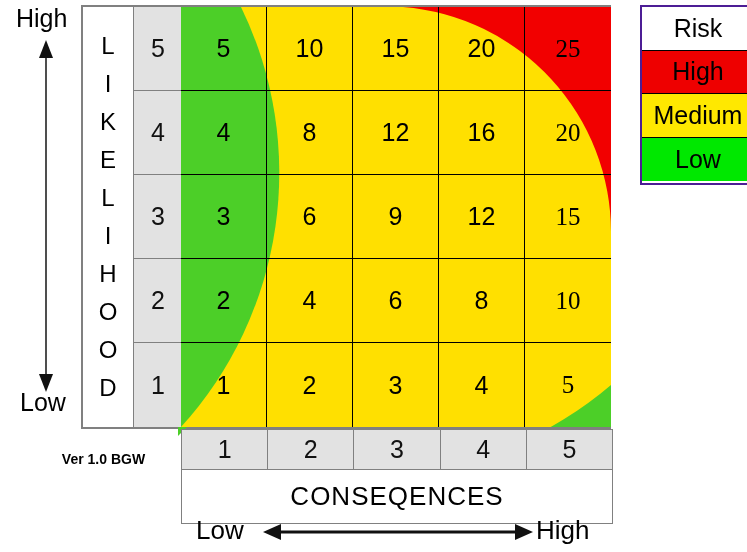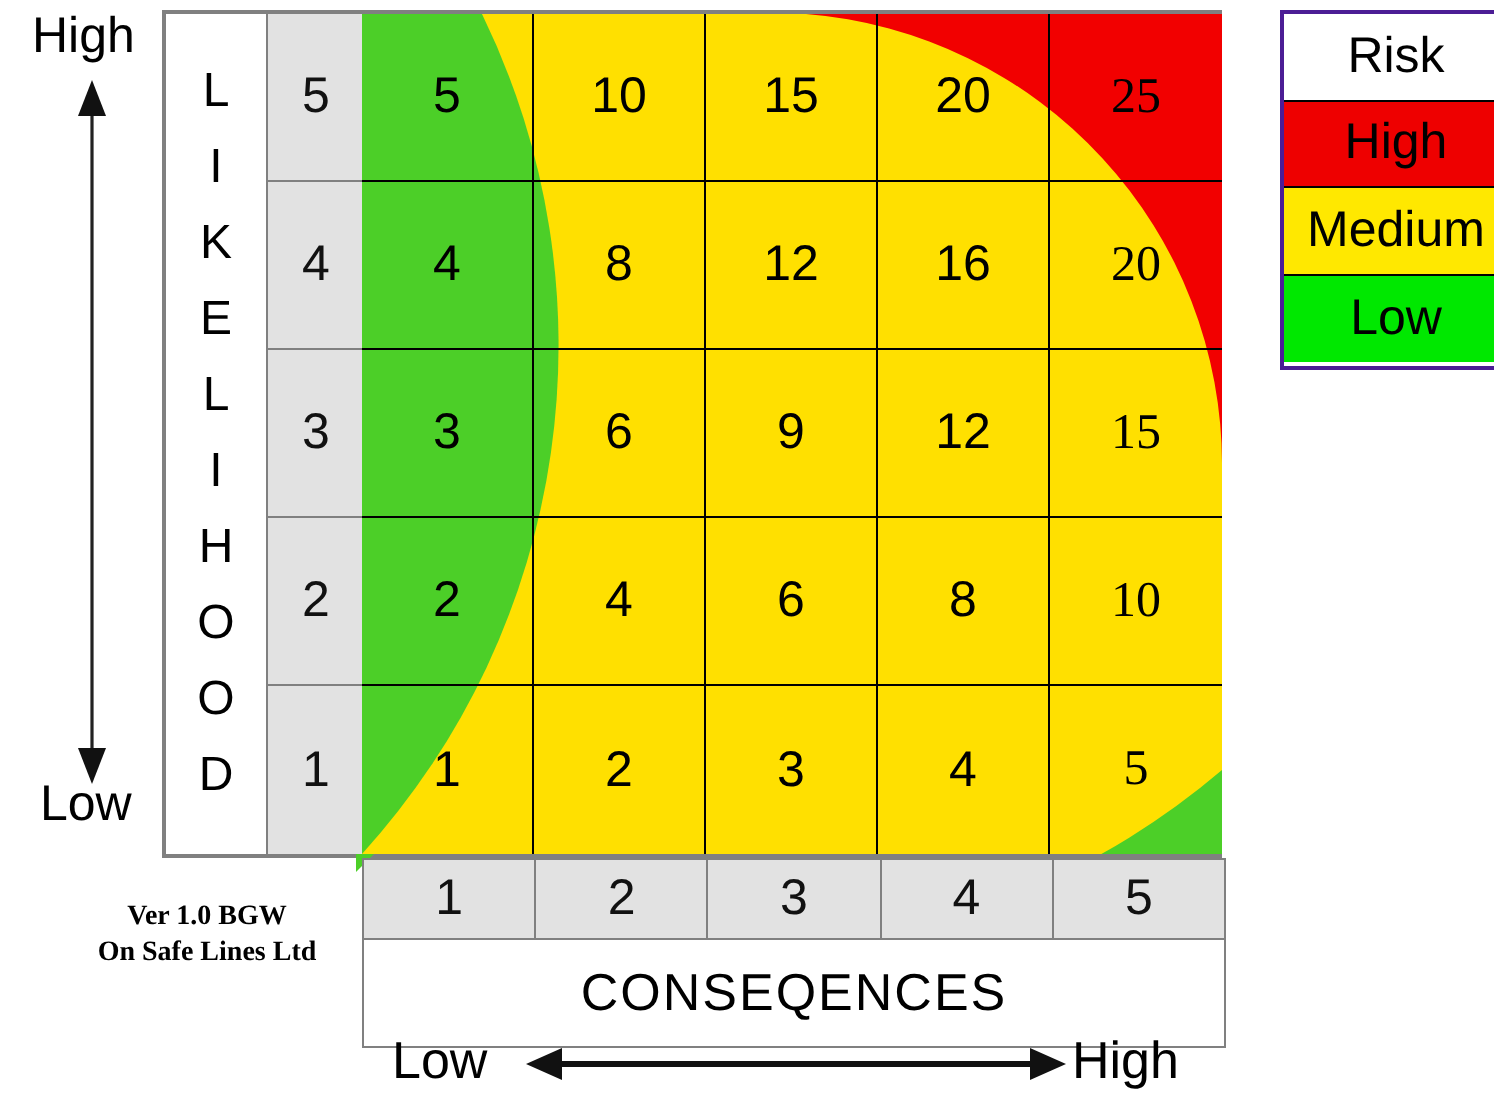--- a/index.html
+++ b/index.html
@@ -141,21 +141,20 @@
   
   #credit{
     position:absolute;
     left:18px;top:450px;
     width:145px;
     text-align:center;
     font-size:14px;
     font-weight:bold;
     line-height:18px;
     color:#000;
-    font-family:Liberation Serif, serif;
   }
 
   
   #legend{
     position:absolute;
     left:627px;top:5px;
     width:116px;height:180px;
     border:2px solid #4c1d95;
     box-sizing:border-box;
     background:#fff;
@@ -263,21 +262,20 @@
   <div id="h-high">High</div>
 
   <svg id="h-arrow" width="270" height="28" viewBox="0 0 270 28">
     <line x1="14" y1="14" x2="256" y2="14" stroke="#111" stroke-width="3"></line>
     <polygon points="0,14 18,6 18,22" fill="#111"></polygon>
     <polygon points="270,14 252,6 252,22" fill="#111"></polygon>
   </svg>
 
   <div id="credit">
     <div>Ver 1.0 BGW</div>
-    <div>On Safe Lines Ltd</div>
   </div>
 
   <div id="legend">
     <div class="lrow" style="background:#ffffff;">Risk</div>
   <div class="lrow" style="background: rgb(238, 0, 0);">High</div>
       <div class="lrow" style="background: rgb(255, 232, 0); text-align: center;">Medium</div>
       <div class="lrow" style="background: rgb(0, 232, 0);">Low</div>
     </div>
 
 </div>

